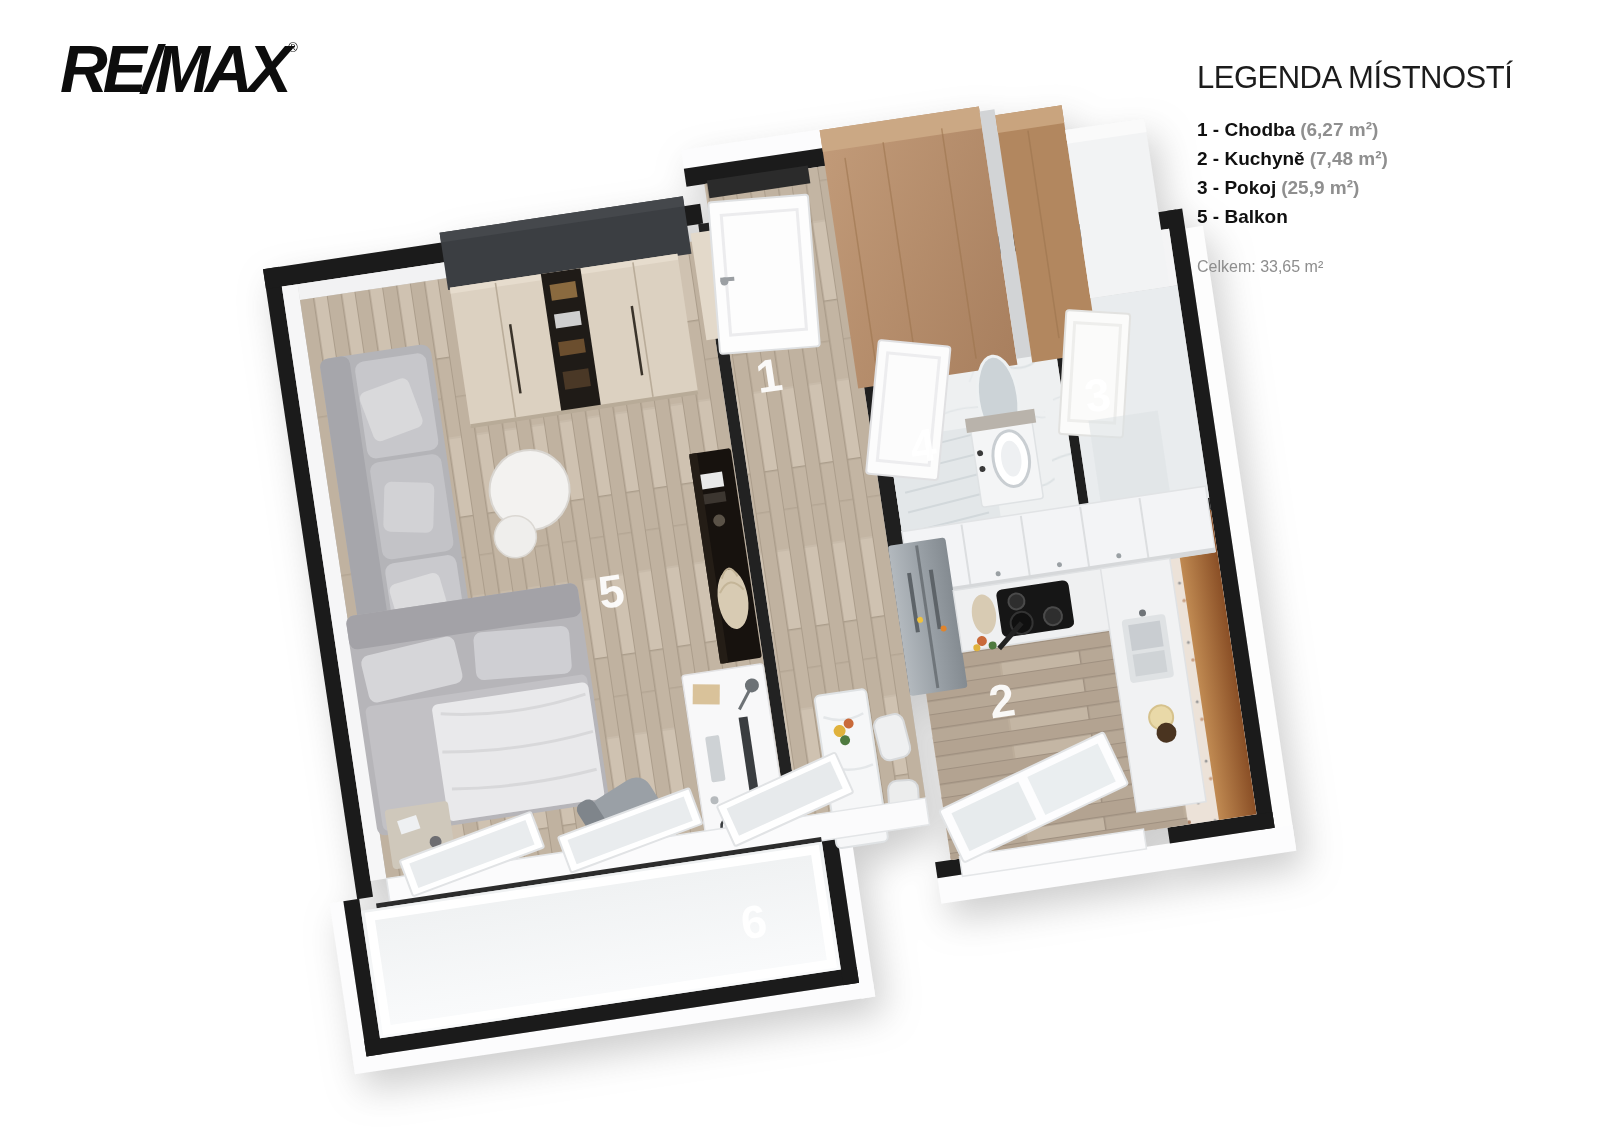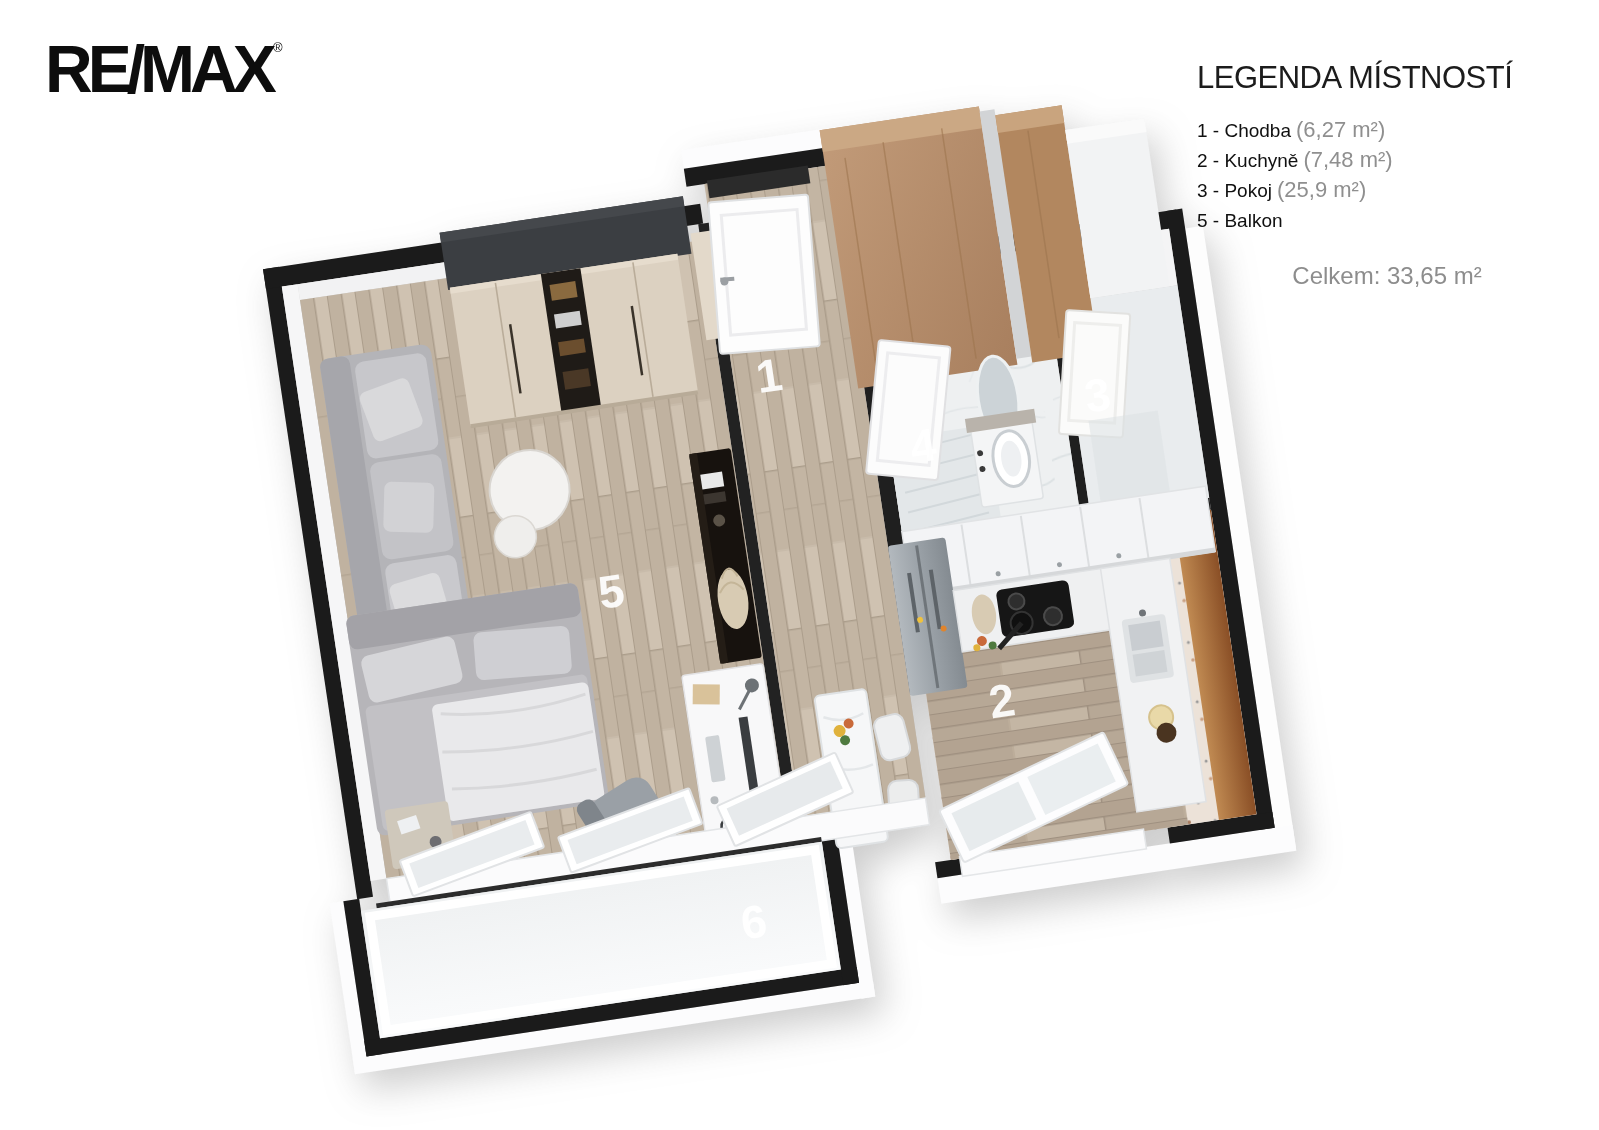--- a/index.html
+++ b/index.html
@@ -1,28 +1,28 @@
 <!DOCTYPE html>
 <html><head>
 <meta charset="utf-8">
 <style>
   html,body{margin:0;padding:0;}
   body{
     width:1599px;height:1130px;position:relative;overflow:hidden;
     background:#ffffff;font-family:"Liberation Sans",sans-serif;
   }
   
-  .logo{position:absolute;left:45px;top:34px;}
+  .logo{position:absolute;left:60px;top:34px;font-style:italic;}
   
   .legend{position:absolute;left:1197px;top:52px;width:380px;color:#1b1b1b;}
   .legend-title{font-size:31px;font-weight:400;letter-spacing:-0.5px;margin:8px 0 19px 0;color:#1c1c1c;}
   .legend-item{font-size:19px;line-height:29px;color:#101010;white-space:nowrap;}
-  .legend-item b{font-weight:400;}
-  .legend-item .area{color:#8f8f8f;font-weight:400;margin-left:5px;font-size:22px;}
-  .legend-total{margin-top:27px;color:#8d8d8d;font-size:24px;text-align:center;}
+  .legend-item b{font-weight:700;}
+  .legend-item .area{color:#8f8f8f;font-weight:700;margin-left:5px;font-size:19px;}
+  .legend-total{margin-top:27px;color:#8d8d8d;font-size:16px;}
   
   .plan-wrap{position:absolute;left:0;top:0;}
   svg.plan{filter:drop-shadow(10px 16px 18px rgba(90,90,90,.30));}
   text.room-num{font-family:"Liberation Sans",sans-serif;font-size:46px;font-weight:700;
     fill:#ffffff;fill-opacity:.92;}
 </style>
 </head>
 <body>
 
 <div class="plan-wrap">

